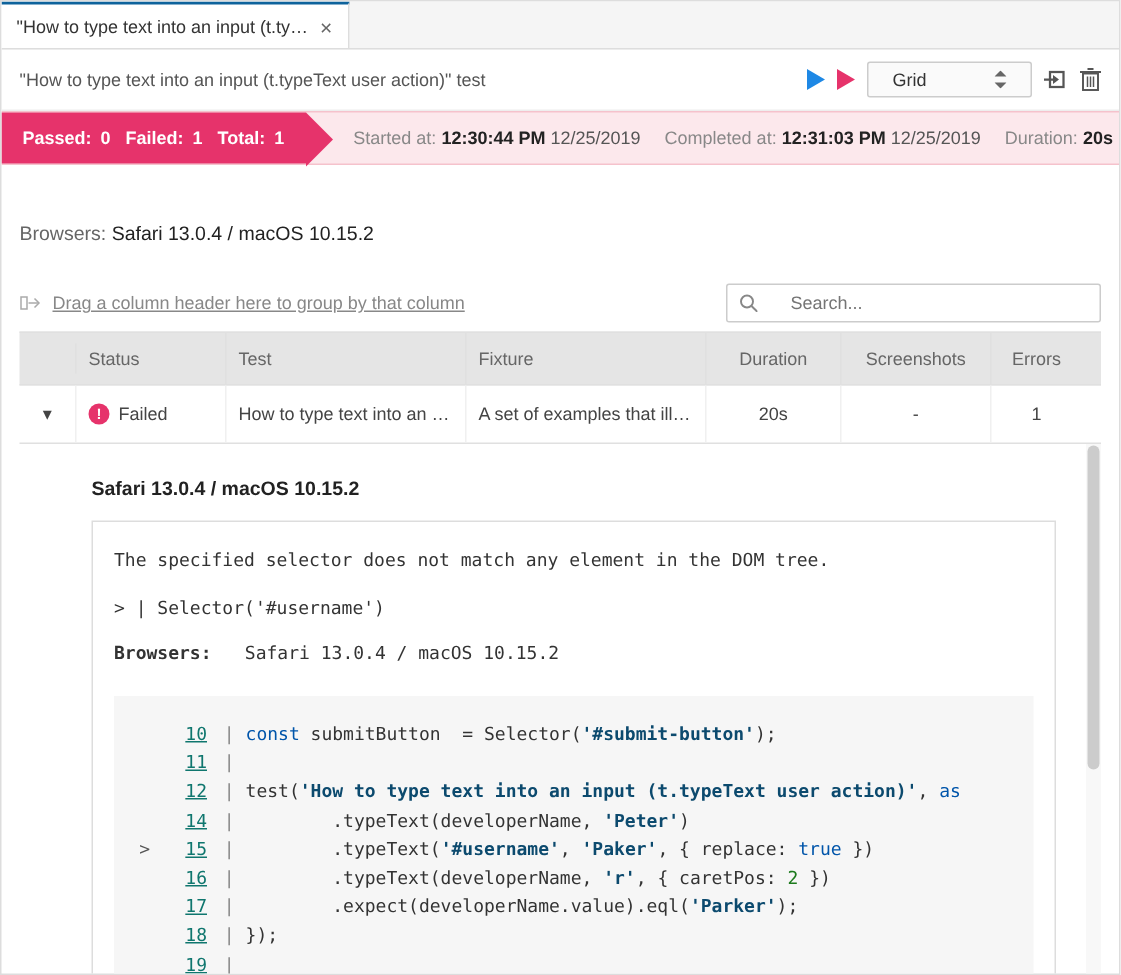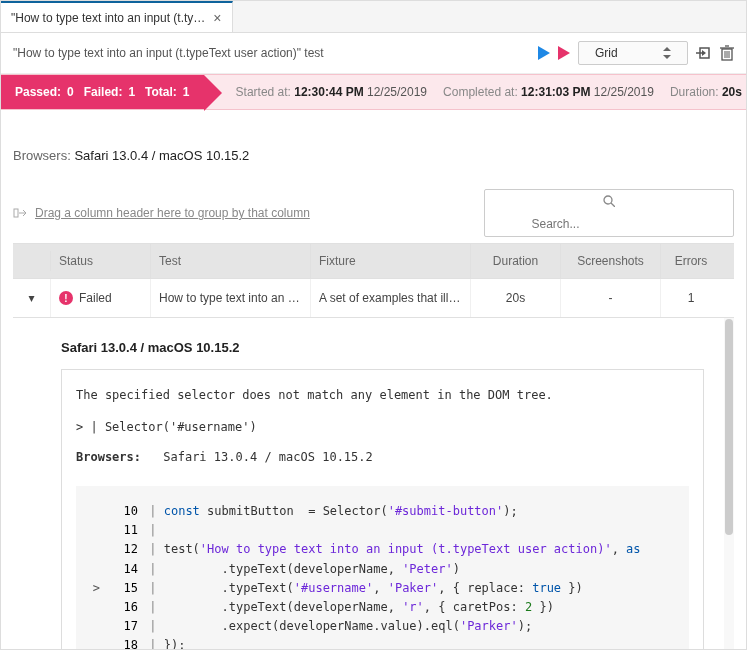--- a/index.html
+++ b/index.html
@@ -22,21 +22,21 @@
 .stats-text { margin-left: 32px; display: flex; gap: 16px; color: #555; }
 .stats-text .label { color: #888; }
 .stats-text strong { color: #222; font-weight: 600; }
 
 .browsers-row { padding: 10px 12px; font-size: 13px; color: #222; margin-top: 28px; }
 .browsers-row .label { color: #666; }
 
 .content { padding: 16px 12px 0 12px; }
 .group-header { display: flex; align-items: center; gap: 12px; margin-bottom: 6px; }
 .drag-hint { flex: 1; color: #888; font-size: 12px; display: flex; align-items: center; gap: 8px; text-decoration: underline; }
-.search-box { display: flex; align-items: center; border: 1px solid #ccc; padding: 5px 8px; width: 250px; gap: 10px; font-size: 12px; color: #888; border-radius: 2px; flex-direction: column; }
+.search-box { display: flex; align-items: center; border: 1px solid #ccc; padding: 5px 8px; width: 250px; gap: 22px; font-size: 12px; color: #888; border-radius: 2px; }
 .search-input { border: none; outline: none; flex: 1; font-size: 12px; }
 
 .table { margin-top: 6px; }
 .table-header, .table-row { display: grid; grid-template-columns: 38px 100px 160px 160px 90px 100px 60px; align-items: center; }
 .table-header { background: #e5e5e5; border-top: 1px solid #e0e0e0; border-bottom: 1px solid #e0e0e0; }
 .table-header > div { padding: 10px 8px; font-size: 12px; color: #666; border-right: 1px solid #e0e0e0; font-weight: 500; }
 .table-header > div:last-child { border-right: none; }
 .table-row { border-bottom: 1px solid #e0e0e0; }
 .table-row > div { padding: 12px 8px; font-size: 12px; color: #444; white-space: nowrap; overflow: hidden; text-overflow: ellipsis; border-right: 1px solid #f0f0f0; }
 .table-row > div:last-child { border-right: none; }
@@ -51,25 +51,25 @@
 
 .detail { padding: 22px 30px 0 48px; }
 .detail-heading { font-weight: 600; font-size: 13px; margin-bottom: 14px; color: #222; }
 .error-box { border: 1px solid #ddd; padding: 16px 14px; font-family: "Menlo", "Consolas", monospace; font-size: 12px; color: #333; }
 .error-line { margin-bottom: 14px; line-height: 1.5; }
 .error-browser { margin-top: 14px; }
 .error-browser .lbl { font-weight: 600; display: inline-block; width: 80px; }
 
 .code-box { background: #f6f6f6; margin-top: 22px; padding: 16px 8px; font-family: "Menlo", "Consolas", monospace; font-size: 12px; }
 .code-line { white-space: pre; line-height: 1.6; }
-.gutter { display: inline-block; width: 38px; text-align: right; color: #000000; margin-right: 4px; }
+.gutter { display: inline-block; width: 38px; text-align: right; color: #0f766e; margin-right: 4px; text-decoration: underline; }
 .arrow-gutter { display: inline-block; width: 16px; text-align: right; color: #555; }
 .bar { color: #888; }
 .kw { color: #0055aa; }
-.str { color: #6d28d9; }
+.str { color: #0c4a6e; font-weight: bold; }
 .bool { color: #0055aa; }
 .num { color: #1c7a1c; }
 </style>
 </head>
 <body>
 
 <div class="tabs">
   <div class="tab">
     <span class="tab-title">"How to type text into an input (t.ty…</span>
     <span class="tab-close">×</span>

